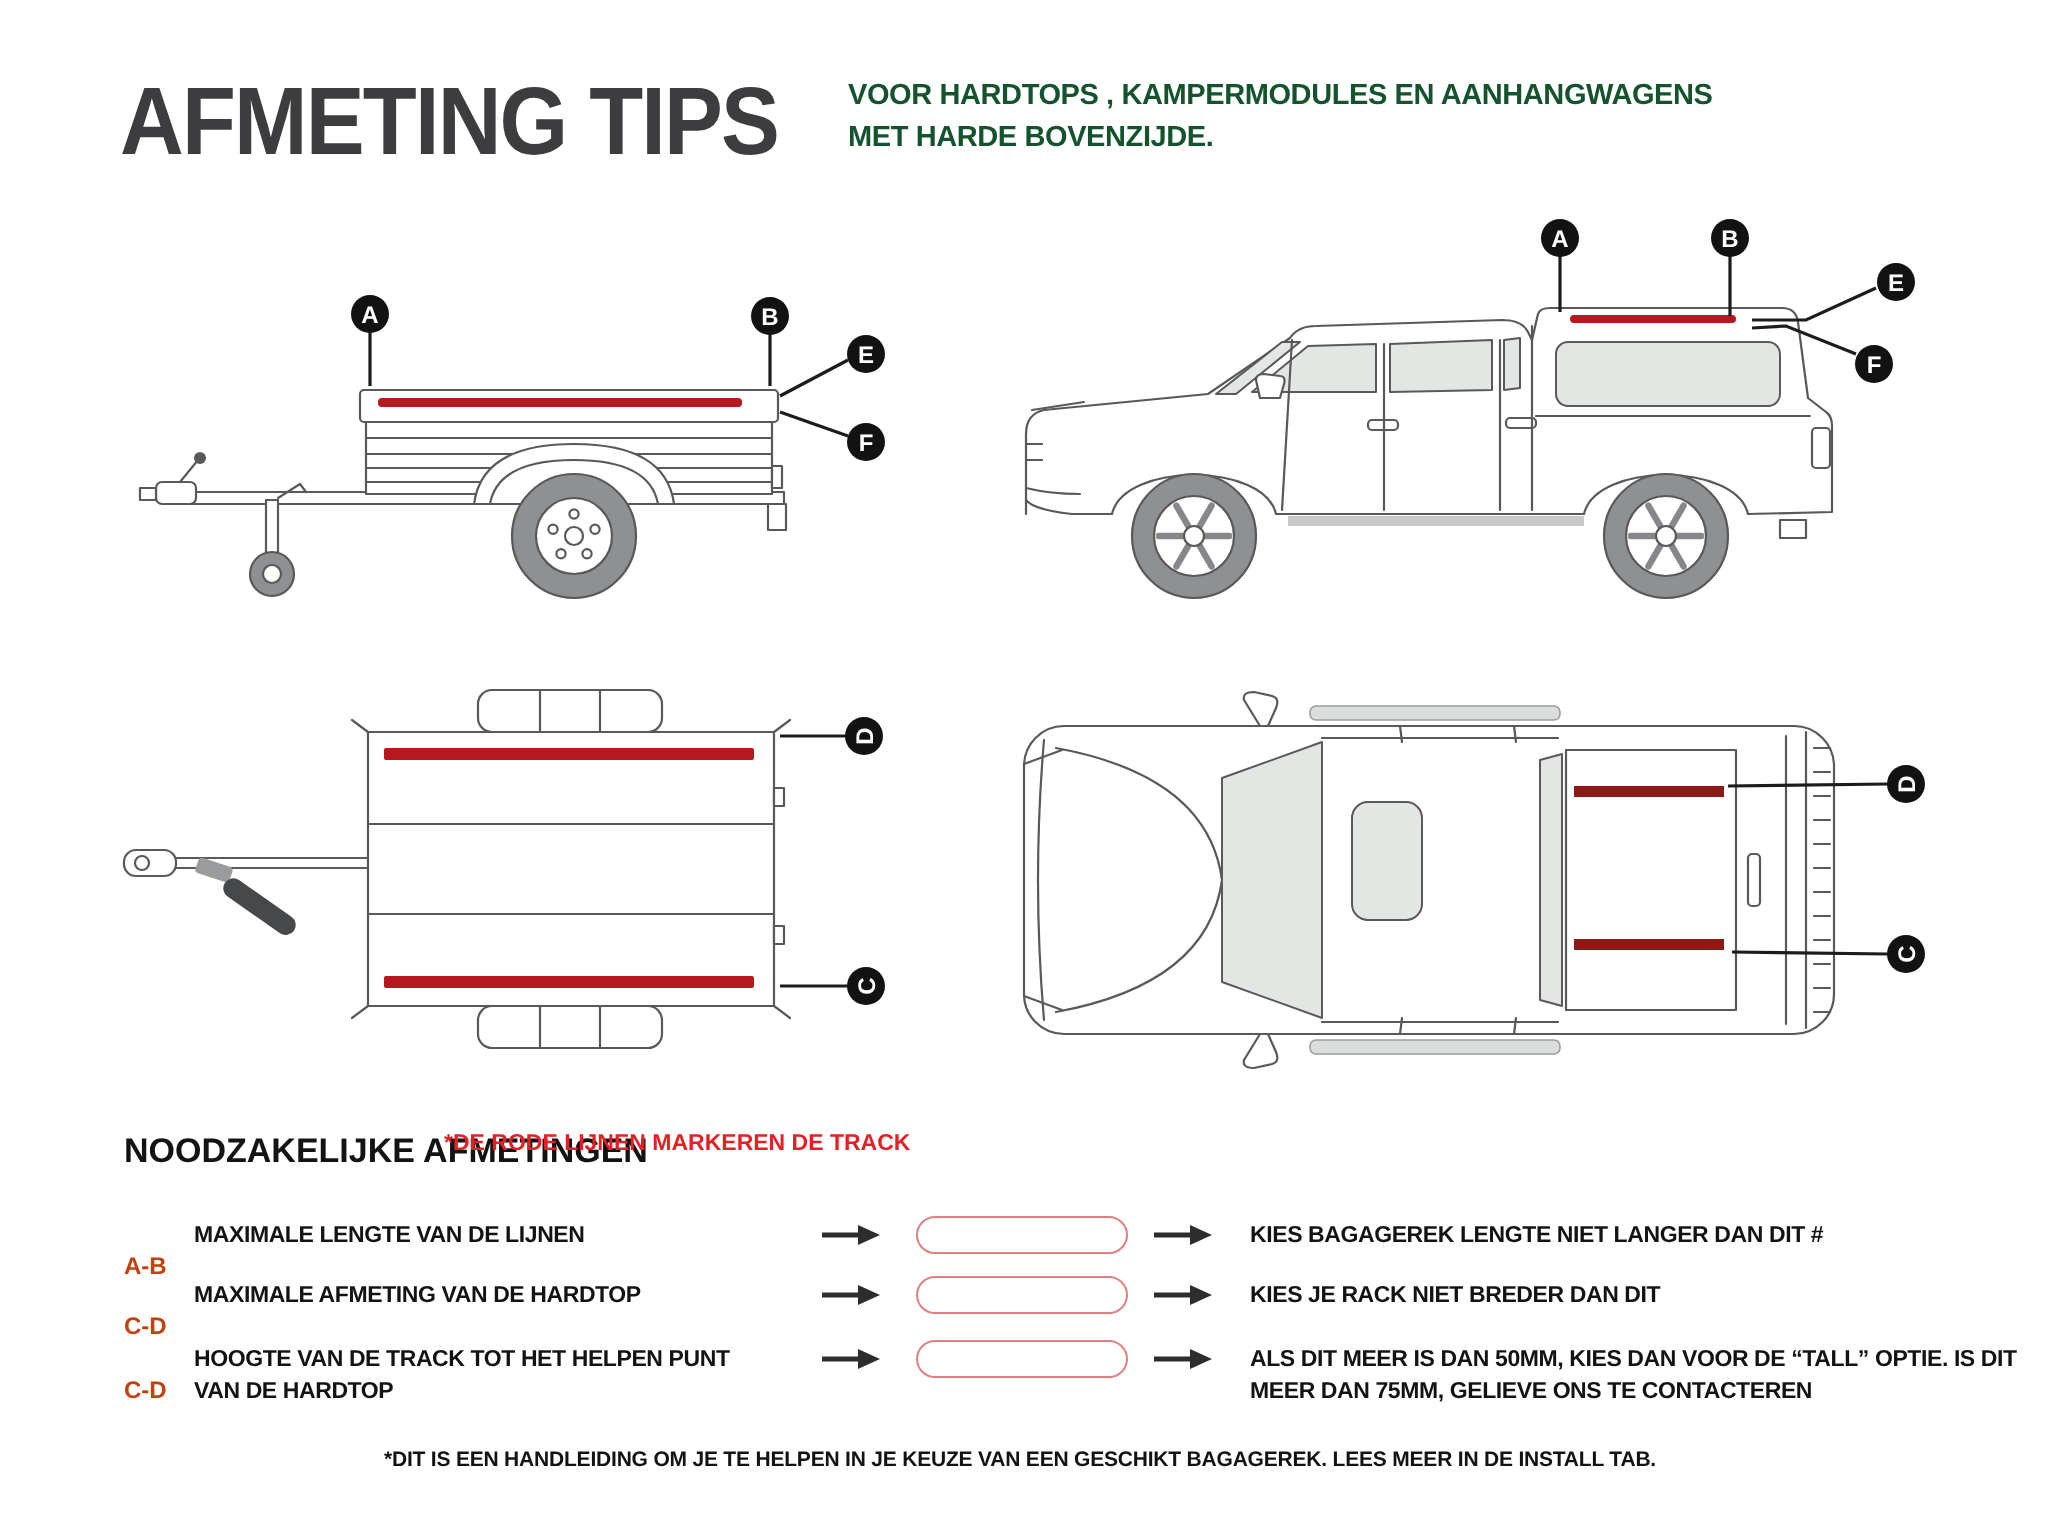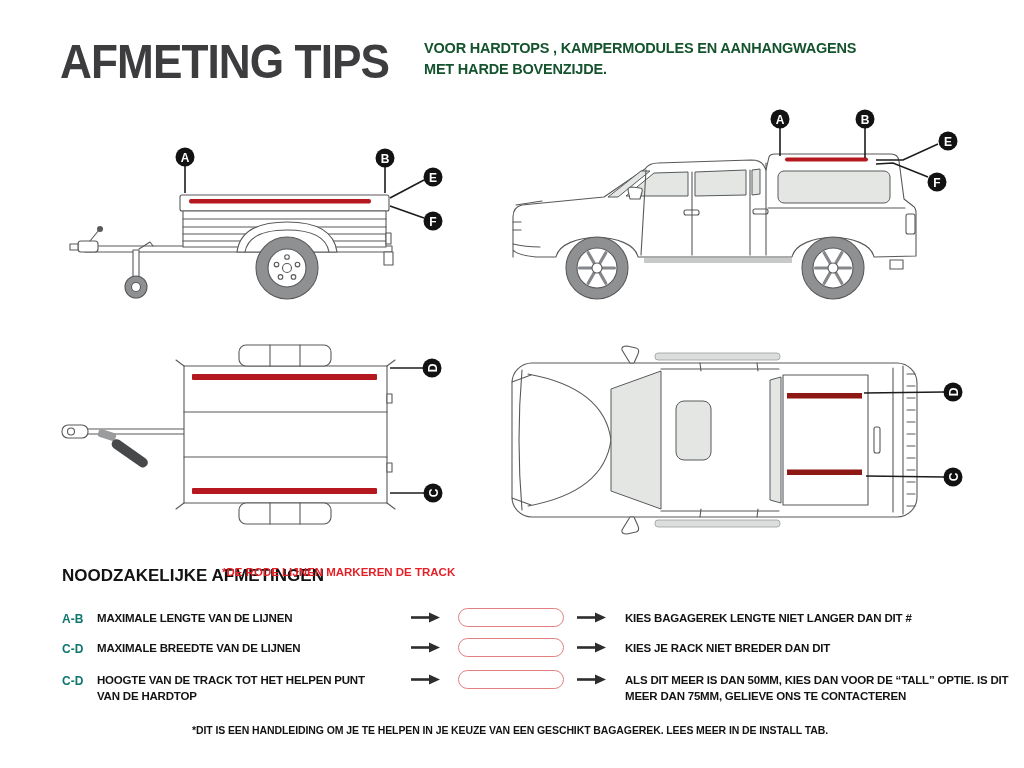--- a/index.html
+++ b/index.html
@@ -28,21 +28,21 @@
   .redline { fill:#b5191f; }
   .redline2 { fill:#8e1813; }
   .ldr { fill:none; stroke:#1c1c1c; stroke-width:1.6; }
   .lc { fill:#121212; }
   .lt { fill:#ffffff; font-family:"Liberation Sans",sans-serif; font-weight:bold; font-size:12px; text-anchor:middle; }
 
   .sec-heading { left:62px; top:566px; font-size:17px; font-weight:bold; color:#131313; white-space:nowrap; }
   .sec-note    { left:222px; top:566px; font-size:11.5px; font-weight:bold; color:#e51f26; white-space:nowrap; }
 
   .meas-row { left:0; width:1024px; height:20px; }
-  .code   { left:62px; top:4px; font-size:12px; font-weight:bold; color:#0f766e; white-space:nowrap; }
+  .code   { left:62px; top:18px; font-size:12px; font-weight:bold; color:#c2410c; white-space:nowrap; }
   .desc   { left:97px; top:2px; }
   .result { left:625px; top:2px; }
   .tline  { font-size:11.5px; font-weight:bold; color:#131313; line-height:16px; white-space:nowrap; letter-spacing:-0.2px; }
   .pill   {
     left:458px; top:0; width:104px; height:17px; background:#fff;
     border:1.4px solid #e0817f; border-radius:10px;
   }
   .arrow1 { left:411px; top:4px; }
   .arrow2 { left:577px; top:4px; }
 
@@ -241,21 +241,21 @@
       <polygon points="18,0.5 29,5.5 18,10.5" fill="#2d2d2f"></polygon>
   </svg>
   <div class="abs result">
     <div class="tline">KIES BAGAGEREK LENGTE NIET LANGER DAN DIT #</div>
   </div>
 </div>
 
 <div class="abs meas-row" style="top:638px">
   <div class="abs code">C-D</div>
   <div class="abs desc">
-    <div class="tline">MAXIMALE BREEDTE VAN DE LIJNEN</div>
+    <div class="tline">MAXIMALE AFMETING VAN DE HARDTOP</div>
   </div>
   <svg class="abs arrow1" width="30" height="11">
     <line x1="0" y1="5.5" x2="18" y2="5.5" stroke="#2d2d2f" stroke-width="2.6"></line>
       <polygon points="18,0.5 29,5.5 18,10.5" fill="#2d2d2f"></polygon>
   </svg>
   <div class="abs pill"></div>
   <svg class="abs arrow2" width="30" height="11">
     <line x1="0" y1="5.5" x2="18" y2="5.5" stroke="#2d2d2f" stroke-width="2.6"></line>
       <polygon points="18,0.5 29,5.5 18,10.5" fill="#2d2d2f"></polygon>
   </svg>

